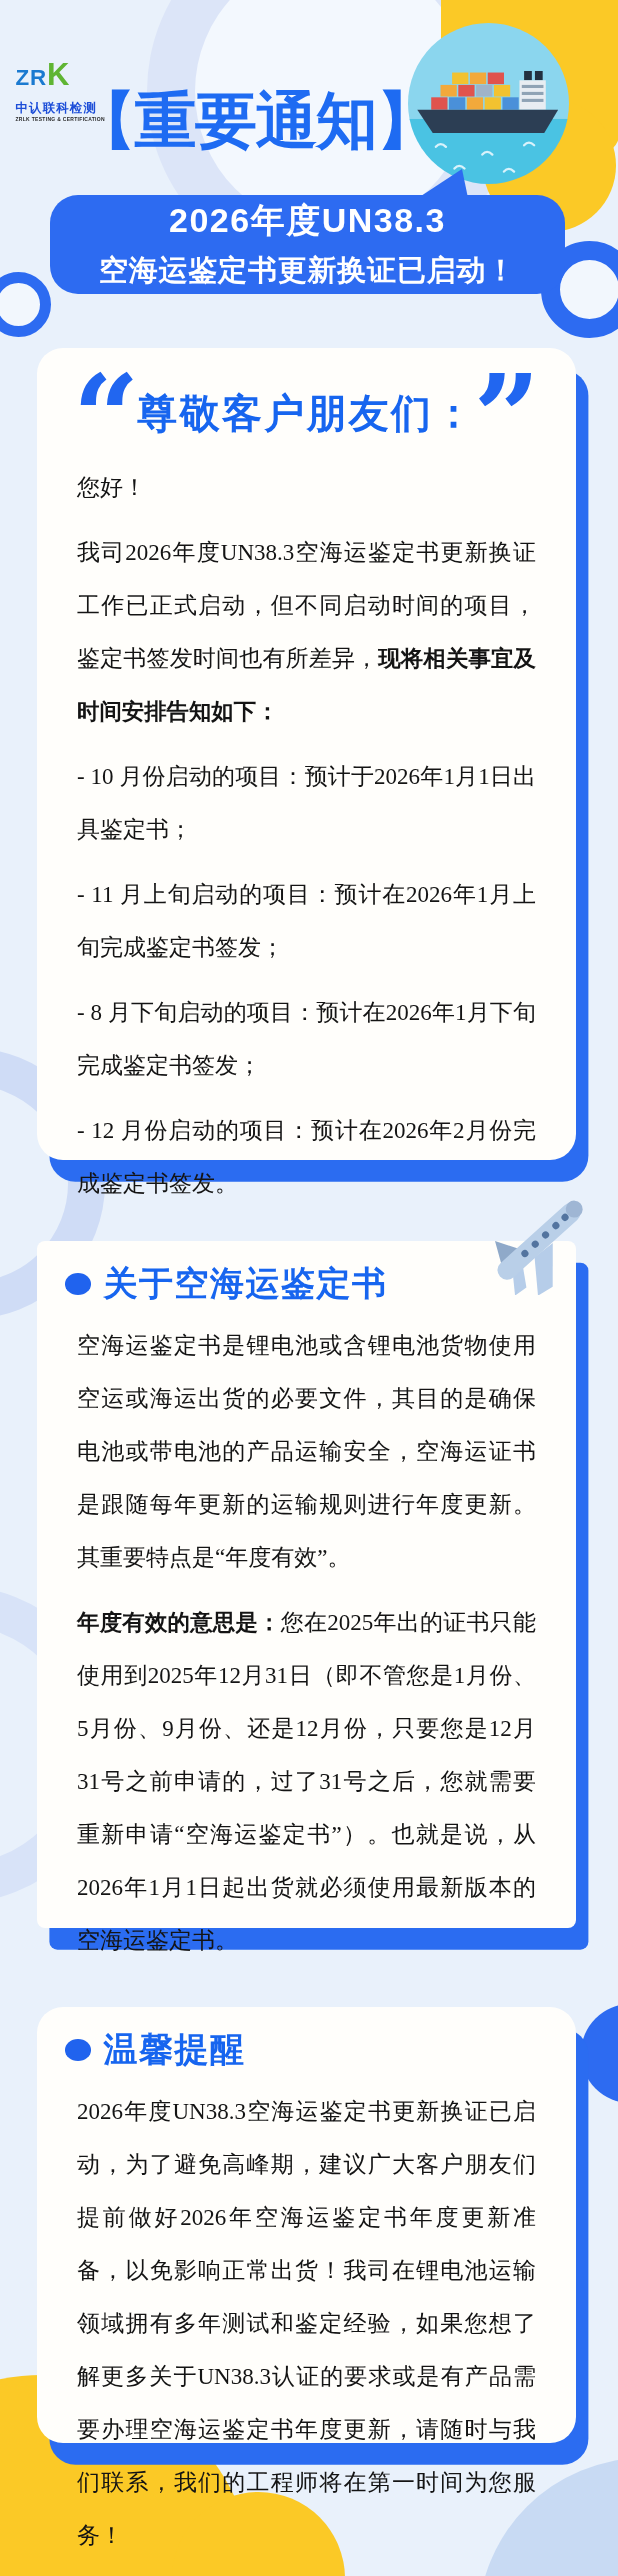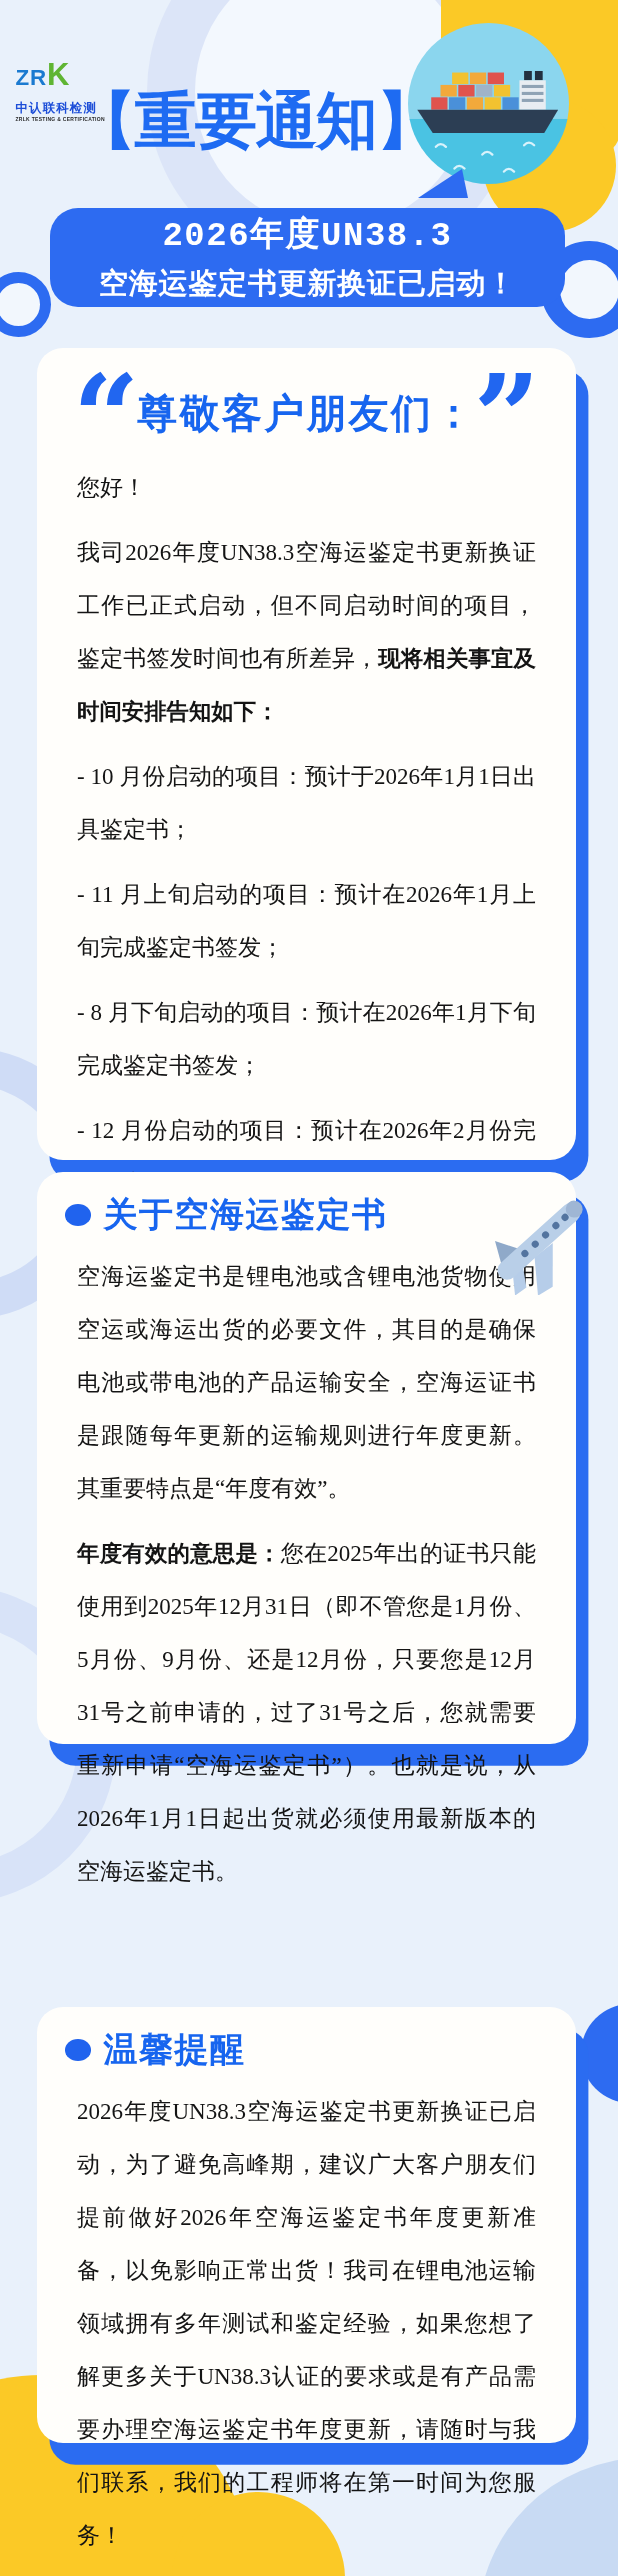--- a/index.html
+++ b/index.html
@@ -24,32 +24,32 @@
   
   .logo{position:absolute;left:15.5px;top:10.8px;z-index:3;line-height:1;}
   .logo .zrk{font-weight:bold;font-size:31px;letter-spacing:0.8px;font-family:"Liberation Sans",sans-serif;margin-top:48px;}
   .logo .zrk .b{color:#1b7ad0;}
   .logo .zrk .g{color:#5fb533;}
   .logo .cn{font-weight:bold;color:#1d4ed8;font-size:12.4px;letter-spacing:1.2px;margin-top:12px;}
   .logo .en{color:#2a2a2a;font-size:5px;letter-spacing:0.3px;margin-top:2.3px;font-weight:bold;}
 
   
   .main-title{position:absolute;left:74px;top:79px;z-index:3;font-size:62px;font-weight:700;color:#1e6bf2;letter-spacing:-1.5px;font-family:"Liberation Sans",sans-serif;}
-  .banner{position:absolute;left:50px;top:208px;width:515px;height:99px;z-index:3;background:#2d6bf1;border-radius:28px;display:flex;flex-direction:column;justify-content:center;align-items:center;color:#fff;font-weight:bold;font-family:Liberation Mono, monospace;}
+  .banner{position:absolute;left:50px;top:195px;width:515px;height:99px;z-index:3;background:#2d6bf1;border-radius:28px;display:flex;flex-direction:column;justify-content:center;align-items:center;color:#fff;font-weight:bold;}
   .banner .l1{font-size:34px;letter-spacing:1.5px;}
   .banner .l2{font-size:29px;letter-spacing:0.8px;margin-top:7.7px;}
   .banner-tail{position:absolute;left:418px;top:169px;width:50px;height:29px;z-index:3;background:#2d6bf1;clip-path:polygon(88% 0,0 100%,100% 100%);}
 
   
   .ship-circle{position:absolute;left:408px;top:23px;width:161px;height:161px;border-radius:50%;overflow:hidden;z-index:2;}
 
   
   .card{position:absolute;left:37px;width:539px;background:#fffefb;border-radius:26px;box-shadow:12.4px 21.7px 0 #2b6cf1;z-index:4;box-sizing:border-box;padding:0 28px;}
   .card1{top:348px;height:812px;}
-  .card2{top:1172px;height:572px;}
+  .card2{top:1241px;height:687px;border-radius:8px;}
   .card3{top:2007px;height:436px;}
 
   .quote-header{position:relative;height:87px;margin-top:12.4px;}
   .quote-header h1{margin:0;text-align:center;padding-top:26px;font-size:40px;color:#1765ef;letter-spacing:2.3px;font-family:"Liberation Sans",sans-serif;}
   .q{position:absolute;font-family:"DejaVu Serif","Liberation Serif",serif;font-weight:bold;color:#2166f0;font-size:116px;line-height:1;height:62px;overflow:visible;}
   .q-open{left:7.7px;top:-1.5px;}
   .q-close{right:7.7px;top:-1.5px;}
 
   .body-text{font-family:"Liberation Serif","DejaVu Serif",serif;font-size:23px;line-height:53px;color:#141414;text-align:justify;}
   .body-text p{margin:12px;}

